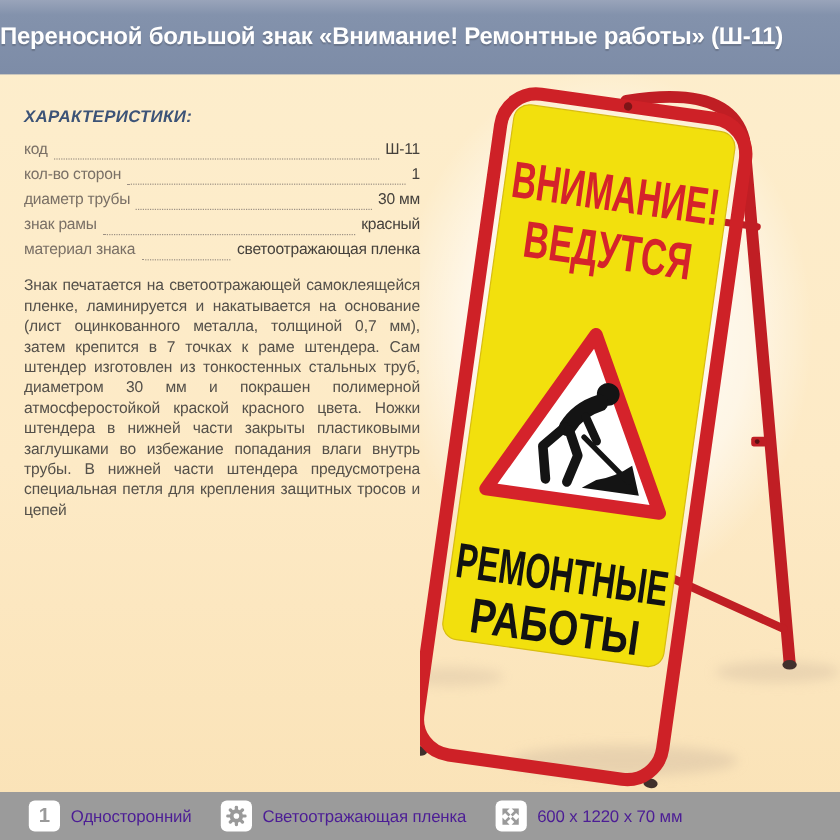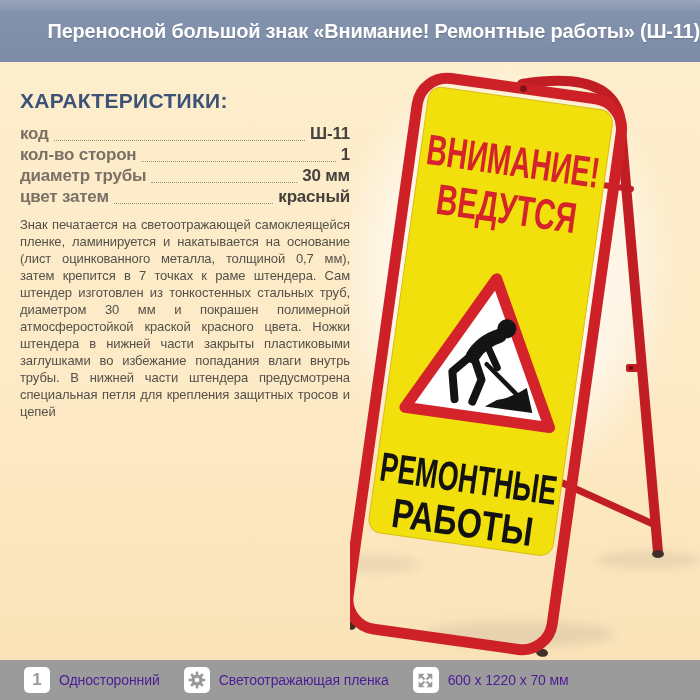--- a/index.html
+++ b/index.html
@@ -2,30 +2,30 @@
 <html><head>
 <meta charset="utf-8">
 <style>
   html,body{margin:0;padding:0;}
   body{width:700px;height:700px;overflow:hidden;font-family:"Liberation Sans",sans-serif;}
   .page{position:relative;width:700px;height:700px;
         background:linear-gradient(180deg,#fdeecd 0%,#fdeac6 55%,#fae2b6 100%);}
   
   .titlebar{position:absolute;top:0;left:0;width:700px;height:62px;
             background:linear-gradient(180deg,#99a4ba 0%,#8392ac 20%,#7d8ca7 100%);
-            display:flex;align-items:center;justify-content:flex-end;}
+            display:flex;align-items:center;justify-content:flex-start;}
   .titlebar h1{margin:0;font-size:20px;font-weight:bold;color:#ffffff;letter-spacing:-0.2px;
                text-shadow:0 1px 1px rgba(0,0,0,0.18);white-space:nowrap;}
   
   .leftcol{position:absolute;left:20px;top:62px;width:330px;}
-  .sect-heading{margin:0;padding:0;font-size:21px;font-weight:bold;color:#3c5377;letter-spacing:0.3px;}
+  .sect-heading{margin:0;padding:0;font-size:14px;font-weight:bold;color:#3c5377;letter-spacing:0.3px;font-style:italic;}
   .h-chars{margin-top:27px;}
   .h-desc{margin-top:118px;}
   .spec-list{margin-top:11px;}
-  .spec-row{display:flex;align-items:baseline;height:21px;font-size:17px;font-weight:bold;letter-spacing:-0.2px;text-align:center;}
+  .spec-row{display:flex;align-items:baseline;height:21px;font-size:13px;font-weight:normal;letter-spacing:-0.2px;text-align:center;}
   .spec-label{color:#7a7066;white-space:nowrap;}
   .spec-value{color:#45413c;white-space:nowrap;}
   .dots{flex:1;margin:0 5px;border-bottom:1px dotted #9c9083;align-self:flex-end;margin-bottom:4px;min-width:12px;}
   .desc-text{margin:8px 0 0 0;font-size:13px;line-height:17px;color:#54504a;text-align:justify;letter-spacing:-0.1px;}
   
   .photo{position:absolute;left:350px;top:62px;width:350px;height:598px;
          background:radial-gradient(ellipse 62% 46% at 44% 36%,
             rgba(255,255,255,0.95) 0%, rgba(255,255,255,0.55) 55%, rgba(255,255,255,0) 80%);}
   .photo svg{display:block;}
   
@@ -59,23 +59,28 @@
         <span class="spec-label">кол-во сторон</span>
         <span class="dots"></span>
         <span class="spec-value">1</span>
       </div>
       <div class="spec-row">
         <span class="spec-label">диаметр трубы</span>
         <span class="dots"></span>
         <span class="spec-value">30 мм</span>
       </div>
       <div class="spec-row">
-        <span class="spec-label">цвет затем</span>
+        <span class="spec-label">знак рамы</span>
         <span class="dots"></span>
         <span class="spec-value">красный</span>
+      </div>
+      <div class="spec-row">
+        <span class="spec-label">материал знака</span>
+        <span class="dots"></span>
+        <span class="spec-value">светоотражающая пленка</span>
       </div>
     </div>
 
     <p class="desc-text">Знак печатается на светоотражающей самоклеящейся пленке, ламинируется и накатывается на основание (лист оцинкованного металла, толщиной 0,7 мм), затем крепится в 7 точках к раме штендера. Сам штендер изготовлен из тонкостенных стальных труб, диаметром 30 мм и покрашен полимерной атмосферостойкой краской красного цвета. Ножки штендера в нижней части закрыты пластиковыми заглушками во избежание попадания влаги внутрь трубы. В нижней части штендера предусмотрена специальная петля для крепления защитных тросов и цепей</p>
   </section>
 
   <section class="photo">
     <svg width="350" height="598" viewBox="0 0 350 598">
       <defs>
         <filter id="soft" x="-60%" y="-60%" width="220%" height="220%">

